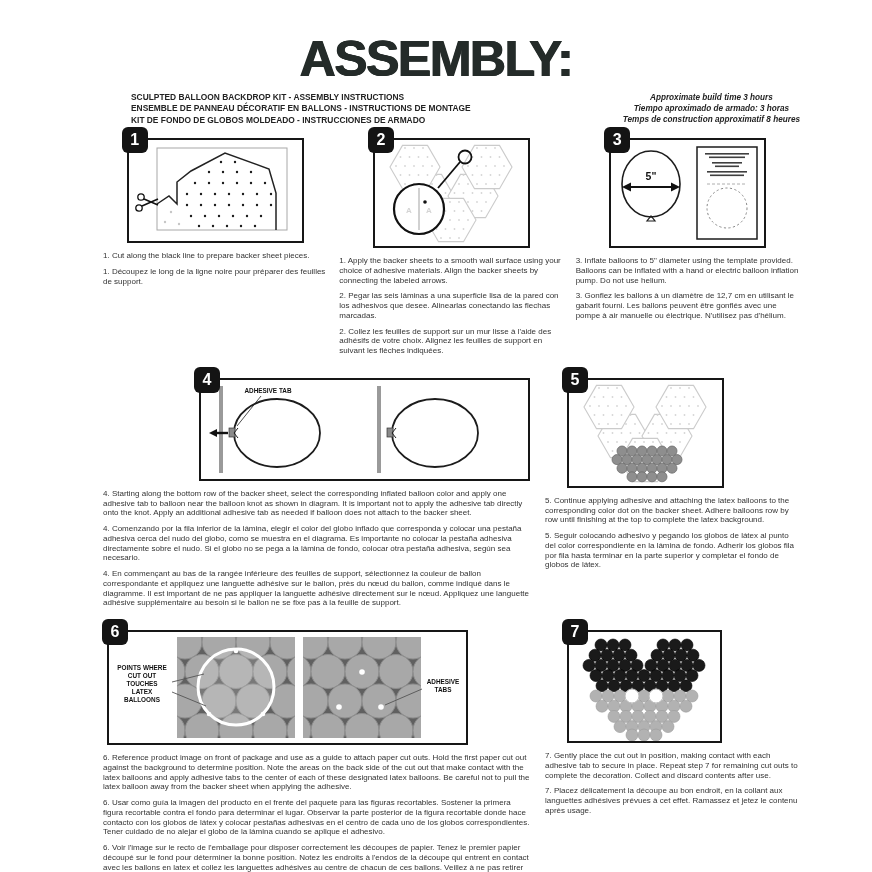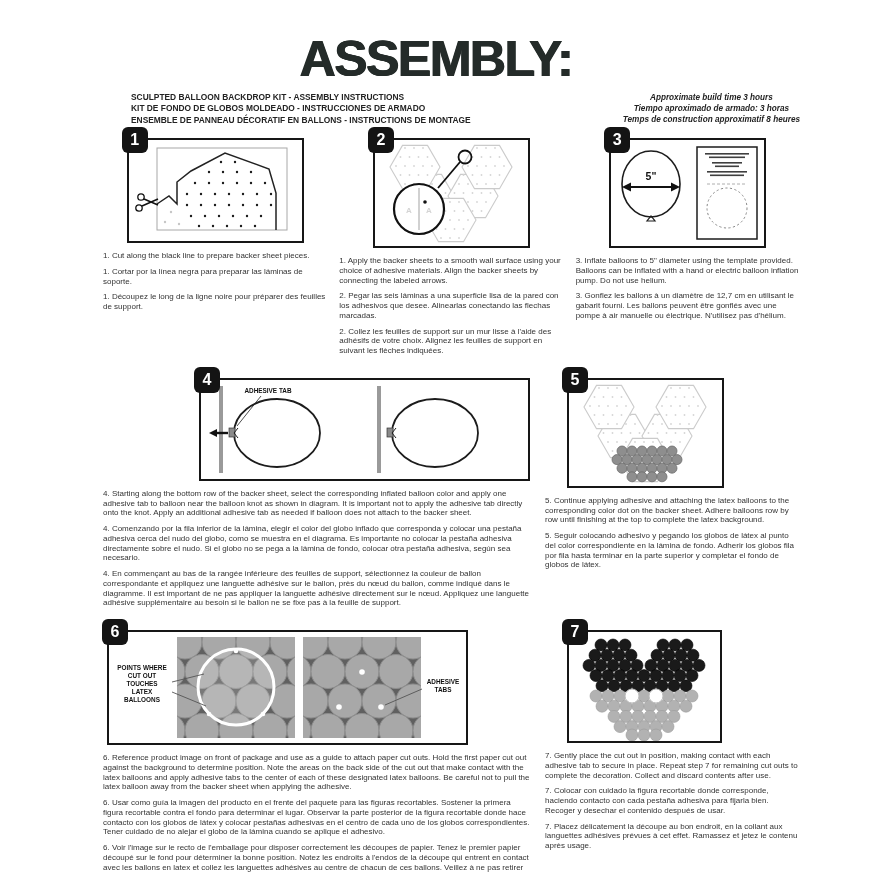--- a/index.html
+++ b/index.html
@@ -29,22 +29,22 @@
 </head>
 <body>
 
 <div class="page">
   <div class="title">ASSEMBLY:</div>
 
   <div class="content">
     <div class="header-row">
       <div class="hl">
         <div>SCULPTED BALLOON BACKDROP KIT - ASSEMBLY INSTRUCTIONS</div>
+        <div>ENSEMBLE DE PANNEAU DÉCORATIF EN BALLONS - INSTRUCTIONS DE MONTAGE</div>
         <div>KIT DE FONDO DE GLOBOS MOLDEADO - INSTRUCCIONES DE ARMADO</div>
-        <div>ENSEMBLE DE PANNEAU DÉCORATIF EN BALLONS - INSTRUCTIONS DE MONTAGE</div>
       </div>
       <div class="hr">
         <div>Approximate build time 3 hours</div>
         <div>Tiempo aproximado de armado: 3 horas</div>
         <div>Temps de construction approximatif 8 heures</div>
       </div>
     </div>
 
     <div class="row3">
 
@@ -100,21 +100,20 @@
               <g stroke="#111" fill="none">
                 <circle cx="12" cy="57" r="3.2" stroke-width="1.3"></circle>
                 <circle cx="10" cy="68" r="3.2" stroke-width="1.3"></circle>
                 <line x1="15" y1="59" x2="29" y2="65" stroke-width="1.5"></line>
                 <line x1="13" y1="66" x2="29" y2="59" stroke-width="1.5"></line>
               </g>
             </svg>
           </div>
         </div>
         <p>1. Cut along the black line to prepare backer sheet pieces.</p>
-        <p>1. Cortar por la línea negra para preparar las láminas de soporte.</p>
         <p>1. Découpez le long de la ligne noire pour préparer des feuilles de support.</p>
       </div>
 
       <div class="step">
         <div class="dwrap c" style="width:157px">
           <div class="badge">2</div>
           <div class="dbox">
             <svg width="152" height="106" viewBox="0 0 152 106">
               <defs>
                   <clipPath id="clip-s2">
@@ -816,18 +815,17 @@
                   <circle cx="63" cy="103" r="6" fill="#b2b2b2" stroke="#9b9b9b" stroke-width="0.6"></circle>
                   <circle cx="75" cy="103" r="6" fill="#b2b2b2" stroke="#9b9b9b" stroke-width="0.6"></circle>
                   <circle cx="87" cy="103" r="6" fill="#b2b2b2" stroke="#9b9b9b" stroke-width="0.6"></circle>
                   <circle cx="63" cy="64" r="7" fill="#ffffff" stroke="#b9b9b9" stroke-width="1"></circle>
                   <circle cx="87" cy="64" r="7" fill="#ffffff" stroke="#b9b9b9" stroke-width="1"></circle>
                 </g>
             </svg>
           </div>
         </div>
         <p>7. Gently place the cut out in position, making contact with each adhesive tab to secure in place. Repeat step 7 for remaining cut outs to complete the decoration. Collect and discard contents after use.</p>
-        <p>7. Colocar con cuidado la figura recortable donde corresponde, haciendo contacto con cada pestaña adhesiva para fijarla bien. Recoger y desechar el contenido después de usar.</p>
         <p>7. Placez délicatement la découpe au bon endroit, en la collant aux languettes adhésives prévues à cet effet. Ramassez et jetez le contenu après usage.</p>
       </div>
     </div>
   </div>
 </div>
 
 </body></html>

